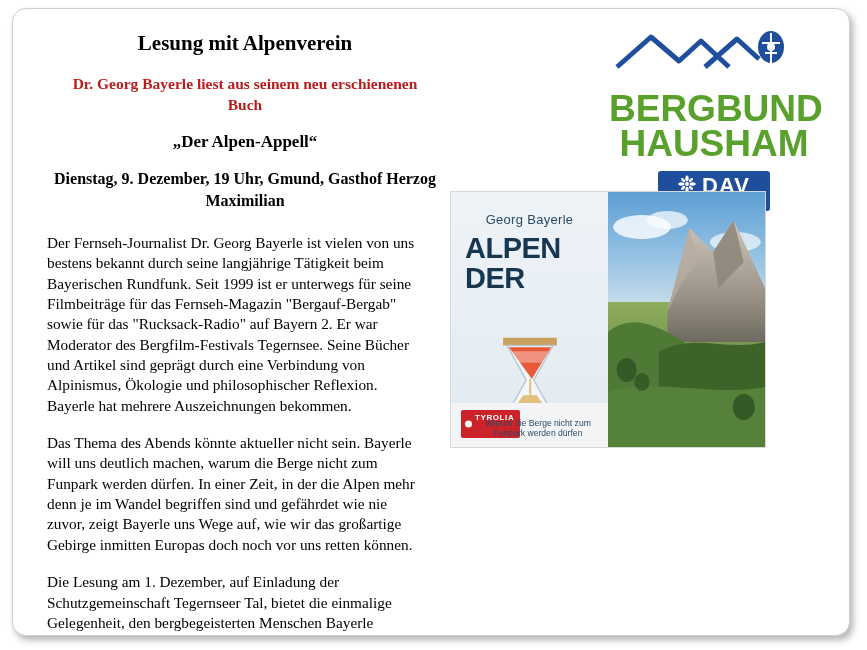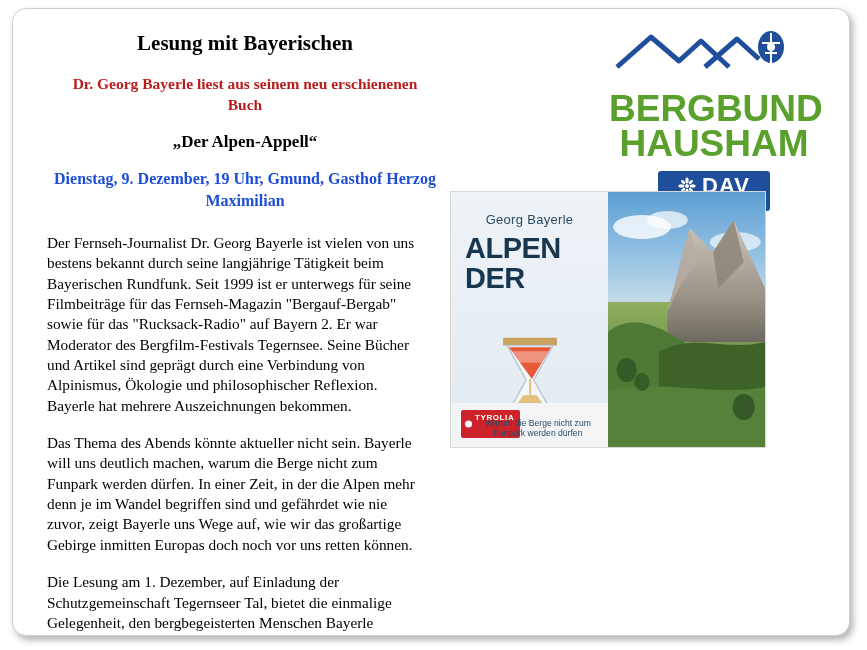--- a/index.html
+++ b/index.html
@@ -57,21 +57,21 @@
   .title-book {
     margin-top: 16px;
     font-size: 17px;
     font-weight: bold;
     color: #000000;
   }
   .title-date {
     margin-top: 16px;
     font-size: 16px;
     font-weight: bold;
-    color: #1d4ed8;
+    color: #000000;
     line-height: 1.35;
     padding: 0 14px;
   }
 
   
   .logo {
     position: absolute;
     right: 30px;
     top: 18px;
     width: 210px;
@@ -101,21 +101,21 @@
     width: 112px;
     background: #1f4f9c;
     color: #ffffff;
     border-radius: 3px;
     padding: 4px 0 5px 0;
     font-family: "Liberation Sans", sans-serif;
     text-align: center;
   }
   .dav-row {
     display: flex;
-    align-items: center;
+    align-items: flex-start;
     justify-content: center;
     gap: 6px;
   }
   .dav-text {
     font-size: 22px;
     font-weight: bold;
     letter-spacing: 1px;
     line-height: 1;
   }
   .dav-sub {
@@ -247,21 +247,21 @@
   }
 </style>
 </head>
 <body>
 
 <div class="page">
 
   <div class="header">
 
     <div class="titles">
-      <div class="title-main">Lesung mit Bayerischen</div>
+      <div class="title-main">Lesung mit Alpenverein</div>
       <div class="title-sub">Dr. Georg Bayerle liest aus seinem neu erschienenen Buch</div>
       <div class="title-book">„Der Alpen-Appell“</div>
       <div class="title-date">Dienstag, 9. Dezember, 19 Uhr, Gmund, Gasthof Herzog Maximilian</div>
     </div>
 
     <div class="logo">
       <div class="logo-mark">
         <svg width="210" height="46" viewBox="0 0 210 46" xmlns="http://www.w3.org/2000/svg">
           <g fill="none" stroke="#1f4f9c" stroke-width="5" stroke-linejoin="round">
             <path d="M8 40 L42 10 L70 34 L92 14 L120 40"></path>

